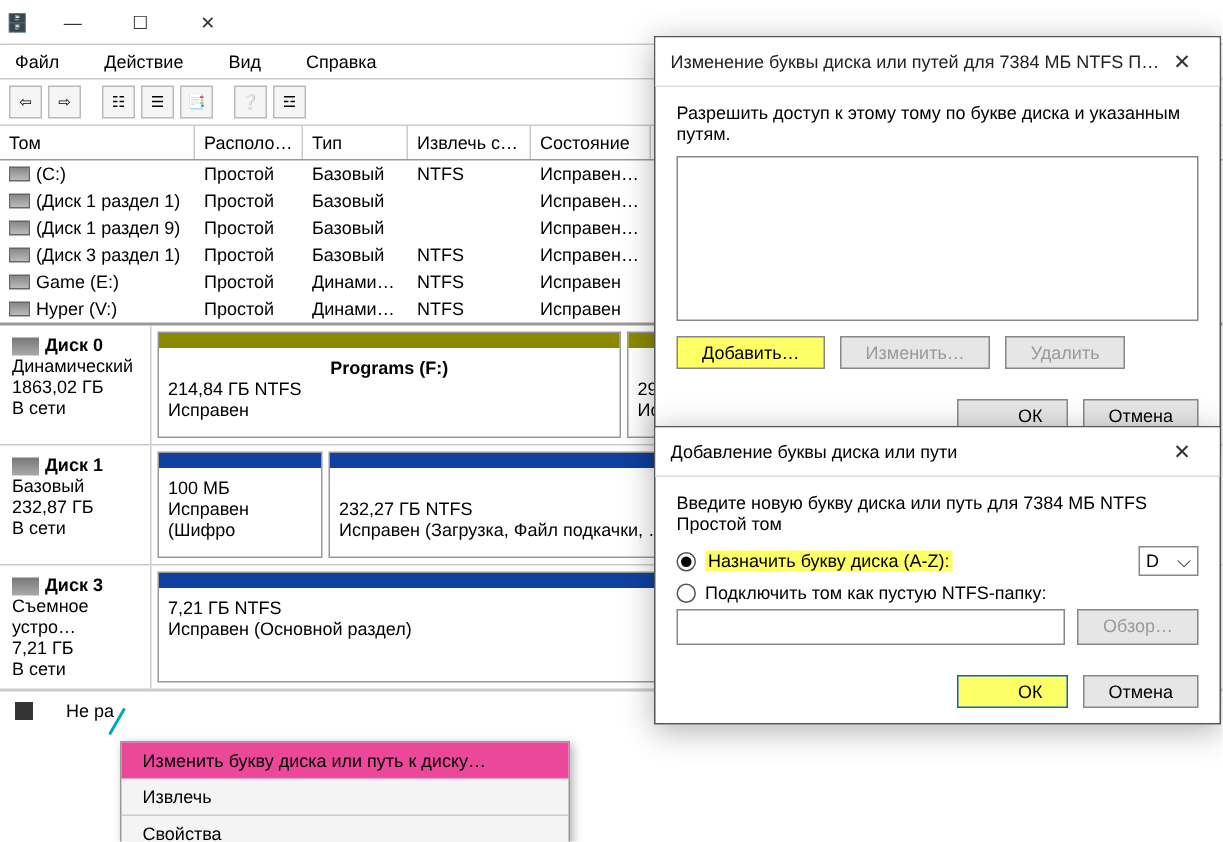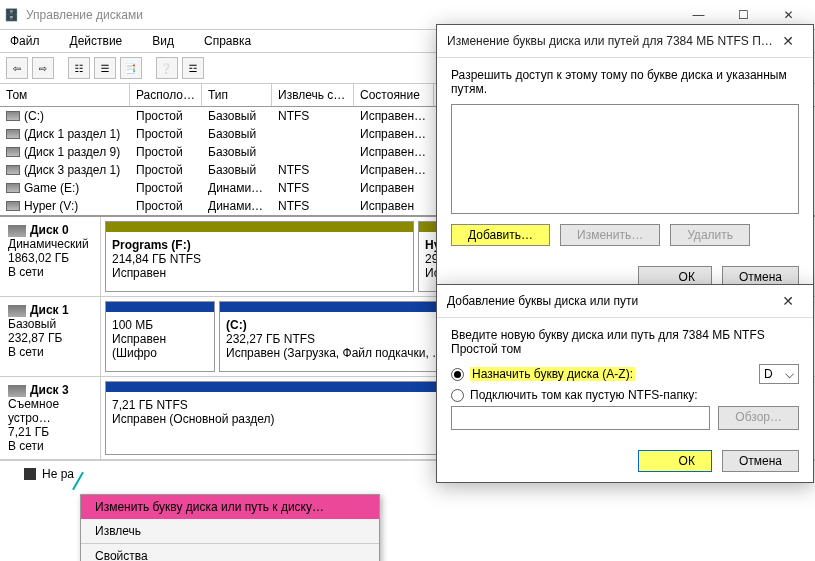--- a/index.html
+++ b/index.html
@@ -23,22 +23,22 @@
   .disksplit { border-top:2px solid #999; }
   .disk-row { display:flex; border-bottom:1px solid #ccc; min-height:80px; }
   .disk-label { width:101px; padding:6px 8px; border-right:1px solid #ccc; }
   .disk-label .dname { font-weight:bold; }
   .disk-label .dicon { display:inline-block; width:18px; height:12px; background:linear-gradient(#777,#aaa); margin-right:4px; vertical-align:middle; }
   .disk-parts { flex:1; display:flex; gap:4px; padding:4px; }
   .part { border:1px solid #999; flex:1; padding:6px; min-width:80px; }
   .part .bar { height:10px; margin:-6px -6px 6px -6px; }
   .bar.olive { background:#8a8a00; }
   .bar.blue { background:#1040a0; }
-  .part .pname { font-weight:bold; }
-  .legend { border-top:1px solid #ccc; padding:6px 24px; display:flex; gap:6px; align-items:center; }
+  .part .pname { font-weight:bold;text-align:center; }
+  .legend { border-top:1px solid #ccc; padding:6px 10px; display:flex; gap:22px; align-items:center; }
   .lg-sw { width:12px; height:12px; background:#333; }
   
   .dialog { position:absolute; background:#fff; border:1px solid #555; box-shadow:0 4px 20px rgba(0,0,0,0.3); }
   .dlg-title { background:#fff; color:#222; padding:8px 10px; display:flex; align-items:center; border-bottom:1px solid #ddd; }
   .dlg-title .t { flex:1; white-space:nowrap; overflow:hidden; text-overflow:ellipsis; }
   .dlg-close { width:30px; text-align:center; font-size:14px; color:#333; }
   .dlg-body { padding:10px 14px; }
   .listbox { border:1px solid #888; height:110px; background:#fff; }
   .btn { border:1px solid #888; background:#e6e6e6; padding:3px 16px; min-width:74px; text-align:right; display:inline-block; }
   .btn.hl { background:#ffff66; }
@@ -54,21 +54,20 @@
   .ctxmenu { position:absolute; background:#f4f4f4; border:1px solid #999; box-shadow:2px 2px 6px rgba(0,0,0,0.3); min-width:300px; }
   .ctxitem { padding:5px 14px; }
   .ctxitem.hl { background:#ec4899; }
   .accent-stroke { position:absolute; width:20px; height:2px; background:#0aa; transform:rotate(-60deg); }
 </style>
 </head>
 <body>
 
 <div class="titlebar">
   <span class="icon">🗄️</span>
-  <span class="title">Управление дисками</span>
   <div class="winbtns">
     <div class="winbtn">—</div>
     <div class="winbtn">☐</div>
     <div class="winbtn">✕</div>
   </div>
 </div>
 
 <div class="menubar">
   <span>Файл</span>
   <span>Действие</span>

